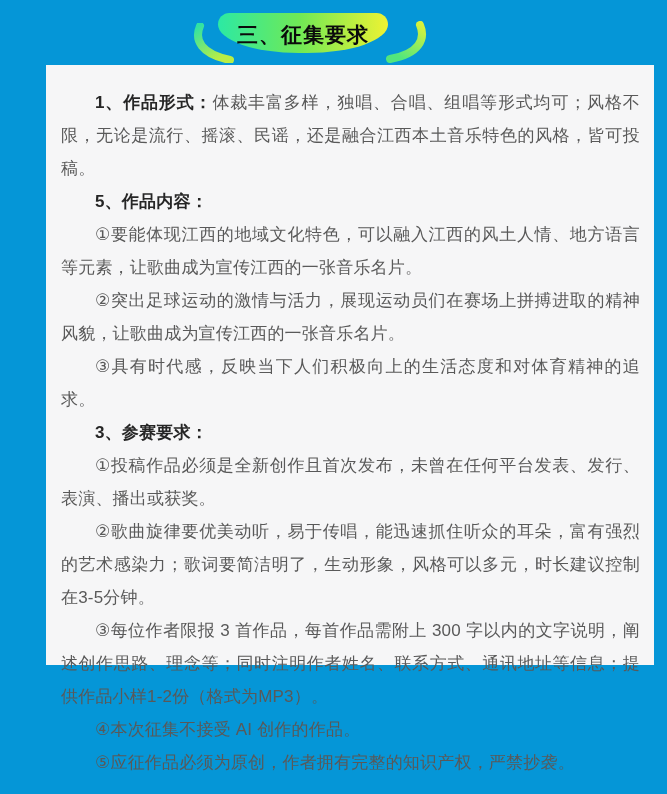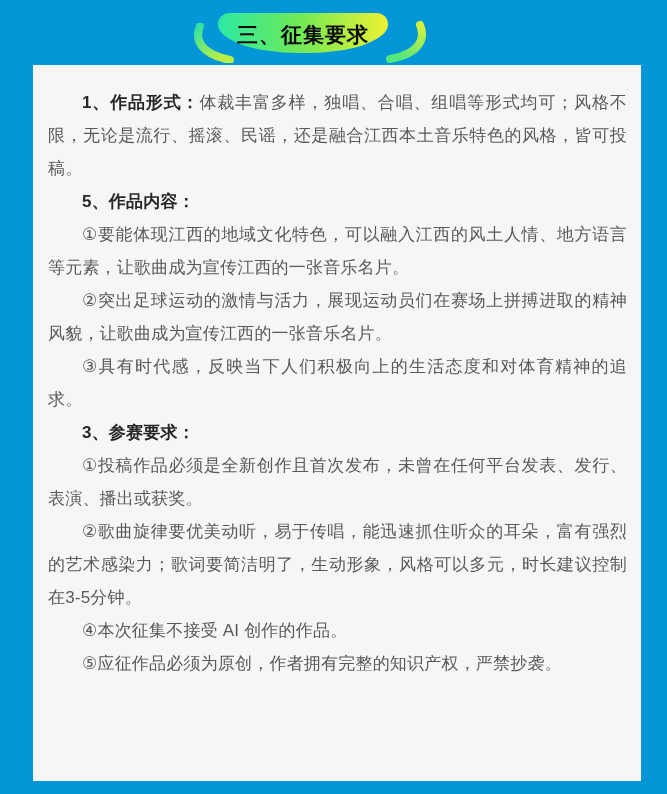--- a/index.html
+++ b/index.html
@@ -48,24 +48,24 @@
     font-weight: bold;
     color: var(--title-color, #0b0b0b);
     letter-spacing: 1px;
     padding-top: 3px;
     white-space: nowrap;
   }
 
   
   .card {
     position: absolute;
-    left: 33px;
+    left: 46px;
     top: 65px;
     width: 608px;
-    height: 716px;
+    height: 600px;
     background: var(--card-bg, #f6f6f7);
     box-sizing: border-box;
     padding: 21px 14px 0 15px;
   }
   .para {
     margin: 0;
     font-size: 17px;
     line-height: 33px;
     color: var(--body-text, #595959);
     text-indent: 2em;
@@ -108,15 +108,16 @@
 
 <div class="card">
   <p class="para"><b>1、作品形式：</b><span>体裁丰富多样，独唱、合唱、组唱等形式均可；风格不限，无论是流行、摇滚、民谣，还是融合江西本土音乐特色的风格，皆可投稿。</span></p>
   <p class="para"><b>5、作品内容：</b><span></span></p>
   <p class="para"><b></b><span>①要能体现江西的地域文化特色，可以融入江西的风土人情、地方语言等元素，让歌曲成为宣传江西的一张音乐名片。</span></p>
   <p class="para"><b></b><span>②突出足球运动的激情与活力，展现运动员们在赛场上拼搏进取的精神风貌，让歌曲成为宣传江西的一张音乐名片。</span></p>
   <p class="para"><b></b><span>③具有时代感，反映当下人们积极向上的生活态度和对体育精神的追求。</span></p>
   <p class="para"><b>3、参赛要求：</b><span></span></p>
   <p class="para"><b></b><span>①投稿作品必须是全新创作且首次发布，未曾在任何平台发表、发行、表演、播出或获奖。</span></p>
   <p class="para"><b></b><span>②歌曲旋律要优美动听，易于传唱，能迅速抓住听众的耳朵，富有强烈的艺术感染力；歌词要简洁明了，生动形象，风格可以多元，时长建议控制在3-5分钟。</span></p>
+  <p class="para"><b></b><span>③每位作者限报 3 首作品，每首作品需附上 300 字以内的文字说明，阐述创作思路、理念等；同时注明作者姓名、联系方式、通讯地址等信息；提供作品小样1-2份（格式为MP3）。</span></p>
   <p class="para"><b></b><span>④本次征集不接受 AI 创作的作品。</span></p>
   <p class="para"><b></b><span>⑤应征作品必须为原创，作者拥有完整的知识产权，严禁抄袭。</span></p>
 </div>
 
 </body></html>

